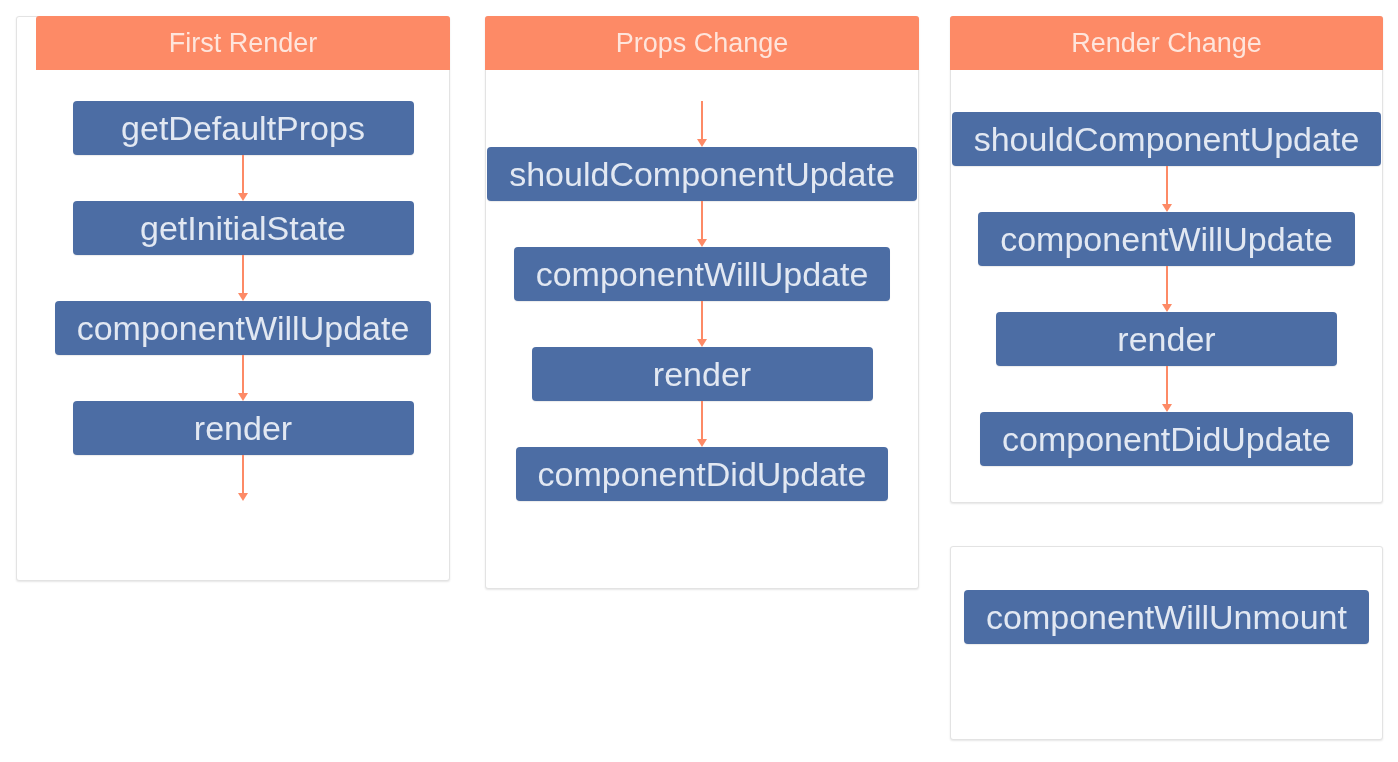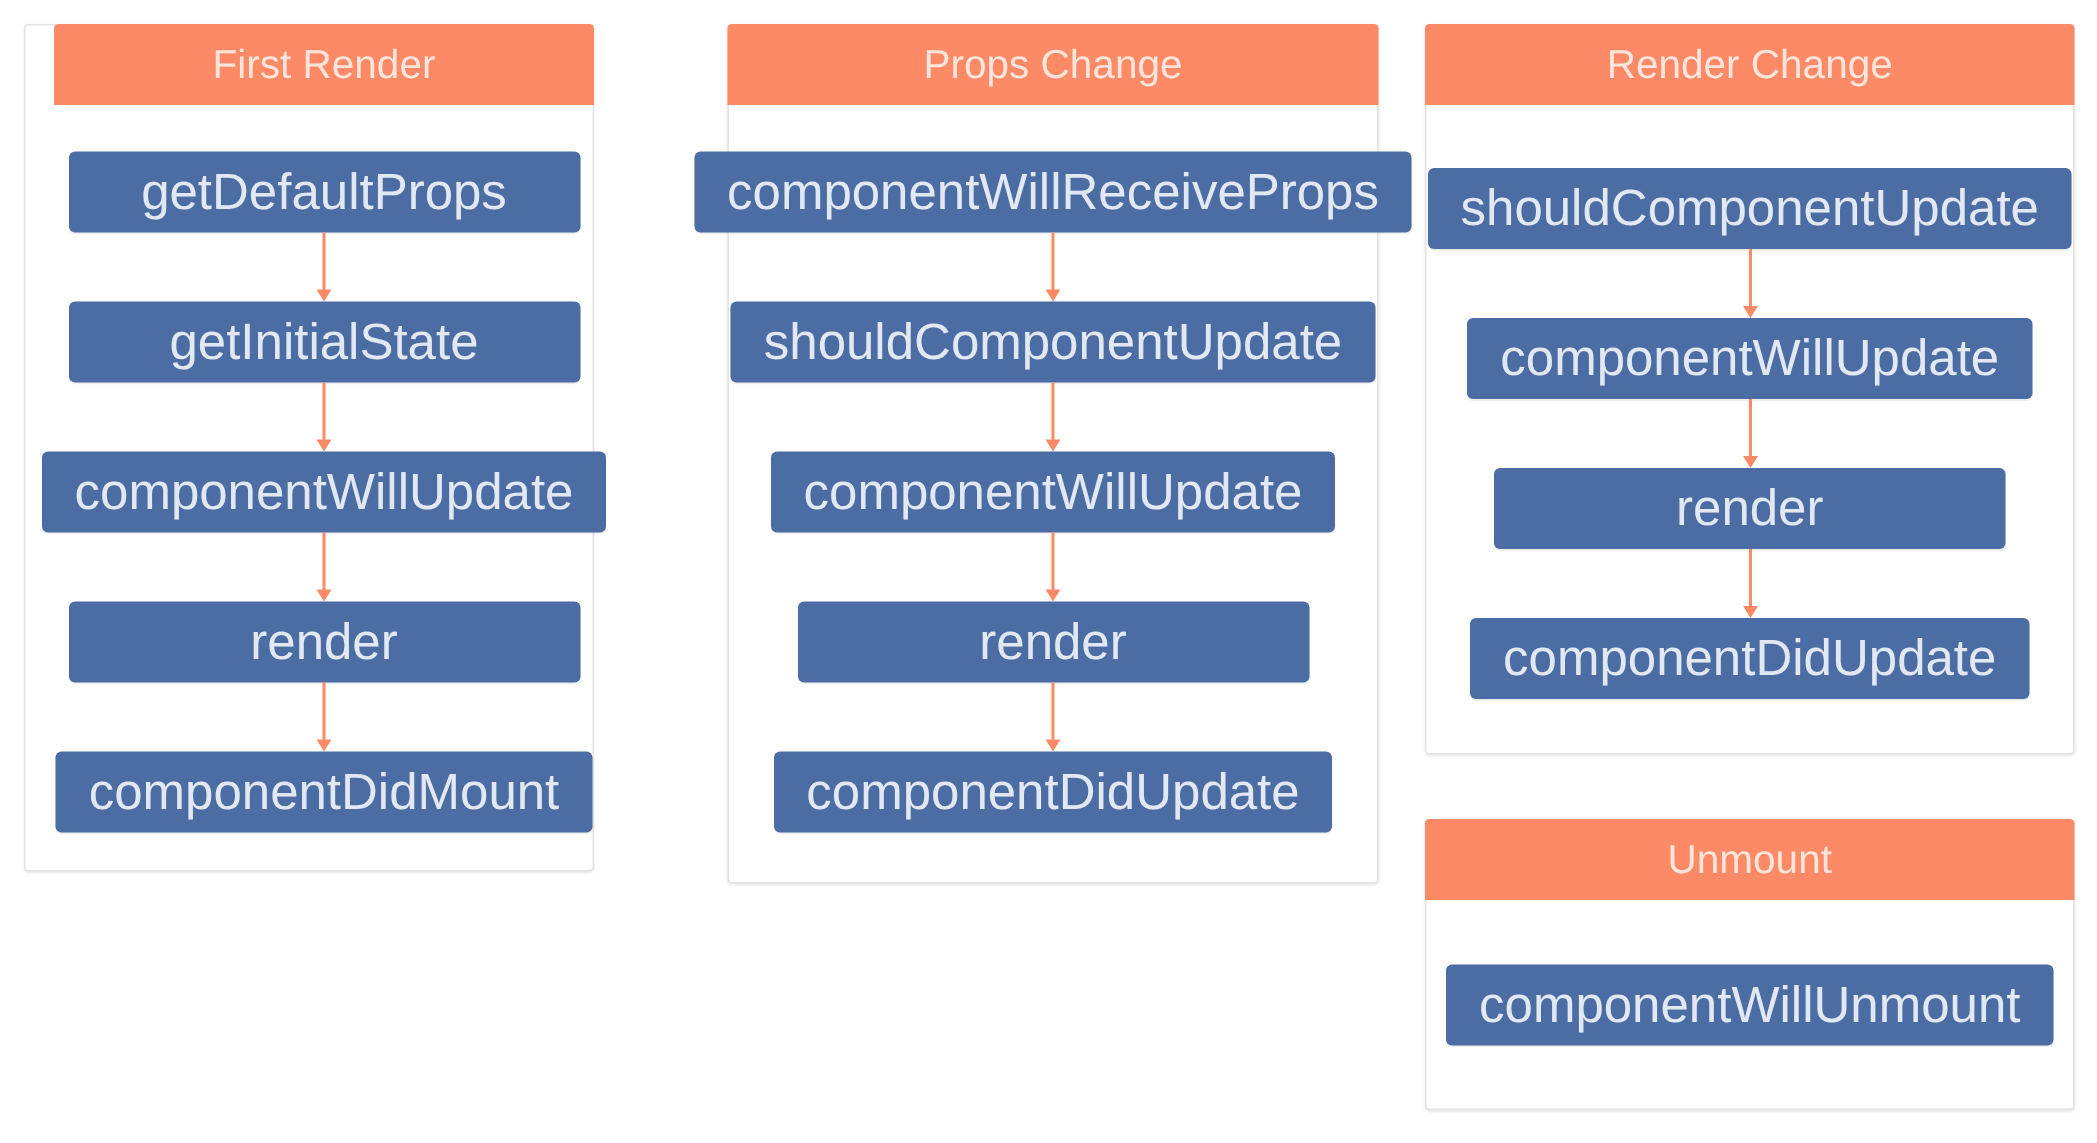--- a/index.html
+++ b/index.html
@@ -24,21 +24,21 @@
     background: var(--page-bg);
   }
   .card {
     position: absolute;
     box-sizing: border-box;
     background: #ffffff;
     border: 1px solid var(--card-border);
     border-radius: 3px;
     box-shadow: 0 1px 2px rgba(0,0,0,0.10);
   }
-  #card-first-render  { left: 16px;  top: 16px;  width: 380px; height: 565px; padding-left: 20px; }
+  #card-first-render  { left: 16px;  top: 16px;  width: 434px; height: 565px; padding-left: 20px; }
   #card-props-change  { left: 485px; top: 16px;  width: 434px; height: 573px; }
   #card-state-change  { left: 950px; top: 16px;  width: 433px; height: 487px; }
   #card-unmount       { left: 950px; top: 546px; width: 433px; height: 194px; }
 
   .card-header {
     height: 54px;
     margin: -1px -1px 0 -1px; 
     display: flex;
     align-items: center;
     justify-content: center;
@@ -114,30 +114,28 @@
       <div class="step">componentWillUpdate</div>
       <div class="arrow">
           <div class="line"></div>
           <div class="head"></div>
         </div>
       <div class="step">render</div>
       <div class="arrow">
           <div class="line"></div>
           <div class="head"></div>
         </div>
-      <div class="step">componentDidMount</div>
     </div>
   </section>
 
   <section class="card" id="card-props-change">
     <header class="card-header">
       <span>Props Change</span>
     </header>
     <div class="card-body pad-a">
-      <div class="step">componentWillReceiveProps</div>
       <div class="arrow">
           <div class="line"></div>
           <div class="head"></div>
         </div>
       <div class="step">shouldComponentUpdate</div>
       <div class="arrow">
           <div class="line"></div>
           <div class="head"></div>
         </div>
       <div class="step">componentWillUpdate</div>
@@ -172,21 +170,18 @@
       <div class="step">render</div>
       <div class="arrow">
           <div class="line"></div>
           <div class="head"></div>
         </div>
       <div class="step">componentDidUpdate</div>
     </div>
   </section>
 
   <section class="card" id="card-unmount">
-    <header class="card-header">
-      <span>Unmount</span>
-    </header>
     <div class="card-body pad-c">
       <div class="step">componentWillUnmount</div>
     </div>
   </section>
 
 </div>
 
 </body></html>

